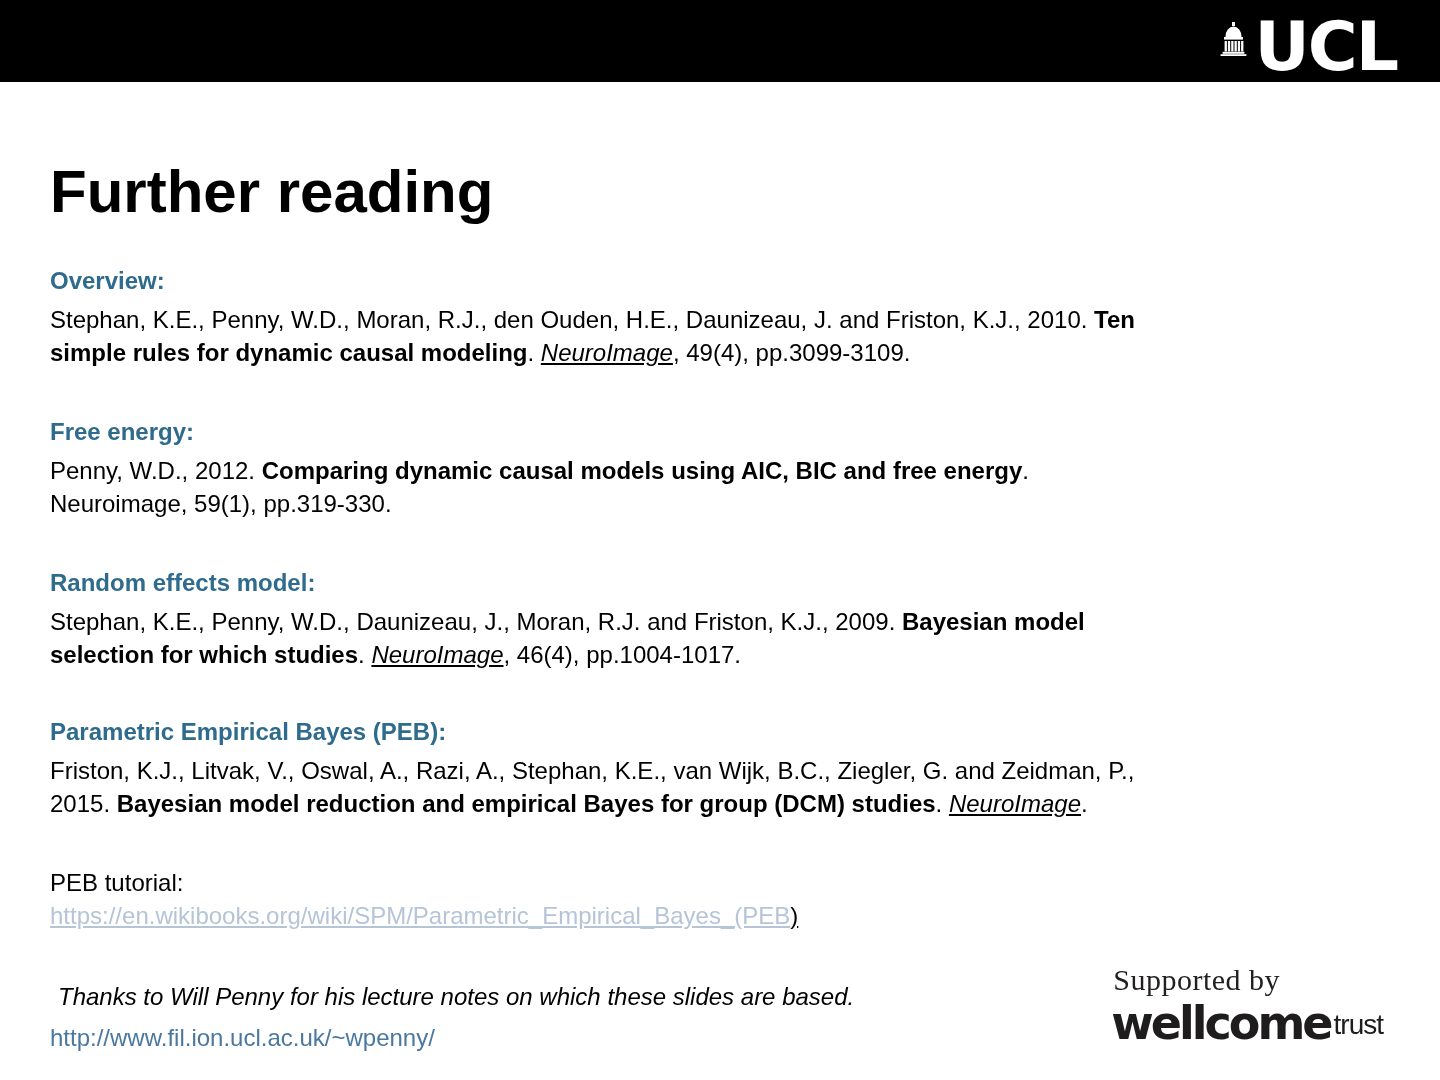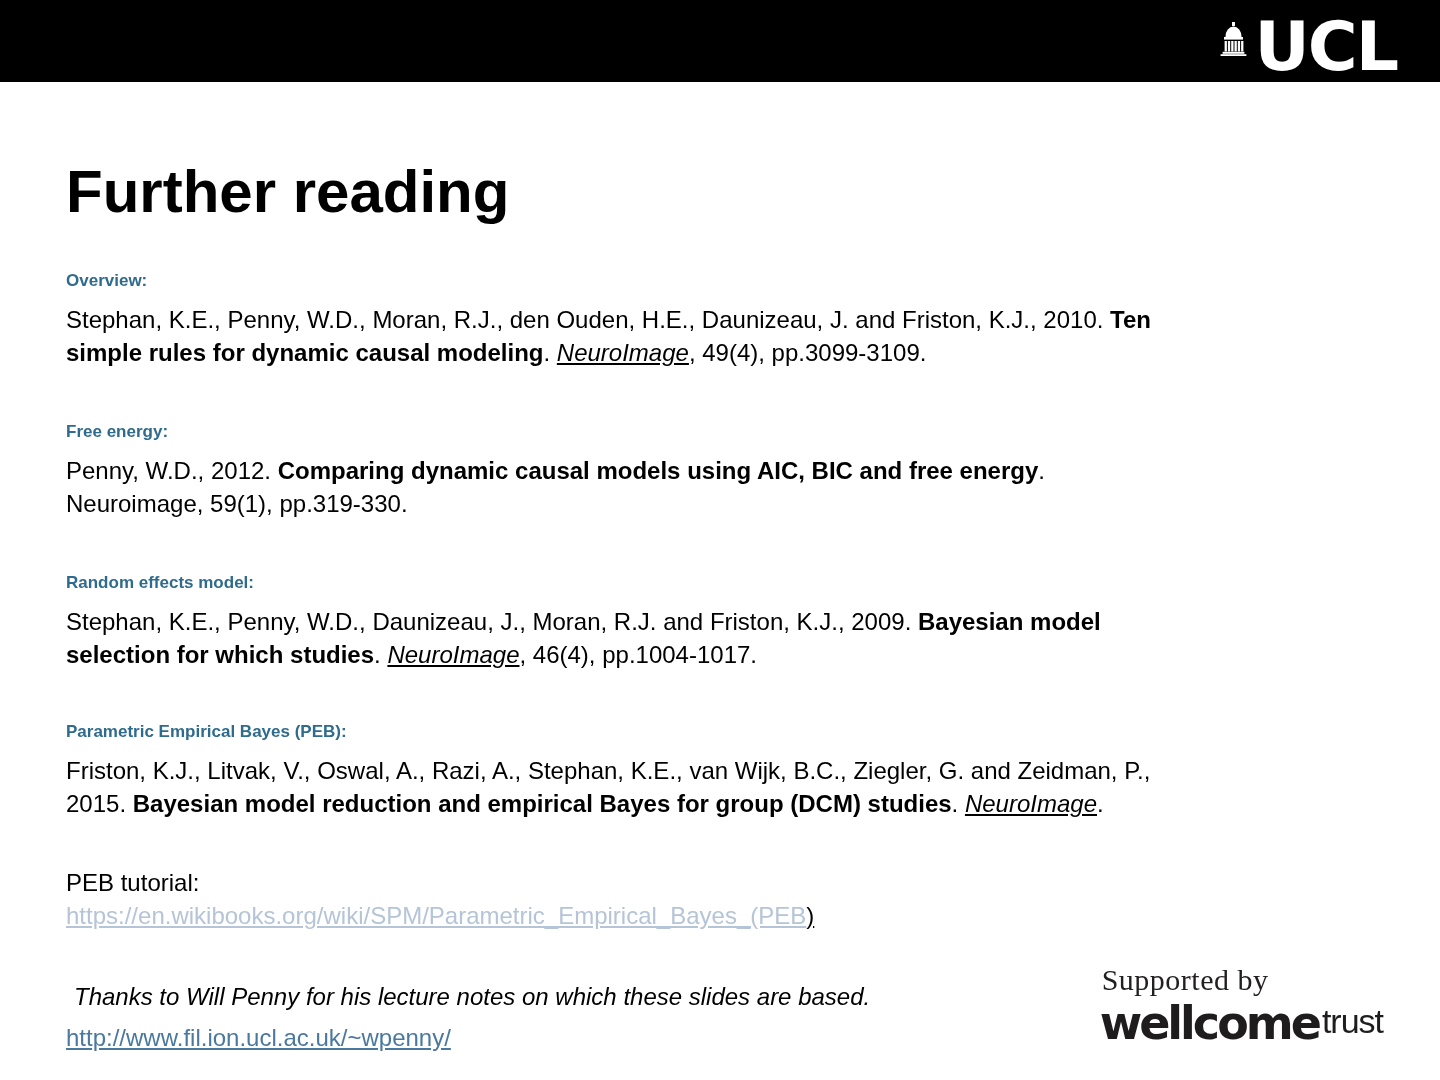--- a/index.html
+++ b/index.html
@@ -29,32 +29,32 @@
     font-weight: 700;
     font-size: 68px;
     line-height: 82px;
     letter-spacing: -2px;
     color: #ffffff;
     position: relative; top: 6px;
   }
 
   
   .content {
-    position: absolute; left: 66px; top: 82px; width: 1330px;
+    position: absolute; left: 50px; top: 82px; width: 1330px;
   }
   .title {
     margin: 78px 0 40px 0;
     font-size: 60px; line-height: 64px;
     font-weight: bold; color: #000000;
   }
   .ref-section { margin: 0 0 46px 0; }
   .ref-section.tight { margin-bottom: 44px; }
   .sec-head {
     margin: 0 0 6px 0;
-    font-size: 17px; line-height: 33px;
+    font-size: 24px; line-height: 33px;
     font-weight: bold;
     color: #2e6b8c;
   }
   .citation, .bodyline {
     margin: 0;
     font-size: 24px; line-height: 33px;
     color: #000000;
     white-space: nowrap;
   }
   .citation b { font-weight: bold; }
@@ -67,21 +67,20 @@
     text-decoration-color: #b5c4d7;
     cursor: pointer;
   }
   .paren-dark {
     color: #000000;
     text-decoration: underline;
     cursor: pointer;
   }
   .link-blue {
     color: #4a789f;
-    text-decoration: underline;
     cursor: pointer;
     text-align: center;
   }
   .thanks { margin: 8px; font-style: italic; }
 
   
   .wellcome {
     position: absolute; right: 57px; top: 963px;
     color: #221f20;
     text-align: left;
@@ -97,21 +96,21 @@
   .wellcome-word {
     font-family: "DejaVu Sans", sans-serif;
     font-weight: 700;
     font-size: 46px; line-height: 44px;
     letter-spacing: -3px;
     color: #1e1c1d;
   }
   .trust-word {
     font-family: "Liberation Sans", sans-serif;
     font-weight: 400;
-    font-size: 34px;
+    font-size: 28px;
     letter-spacing: -1px;
     color: #1e1c1d;
     position: relative; top: -4px; margin-left: 3px;
   }
 </style>
 </head>
 <body>
 
 <div class="slide">
 

